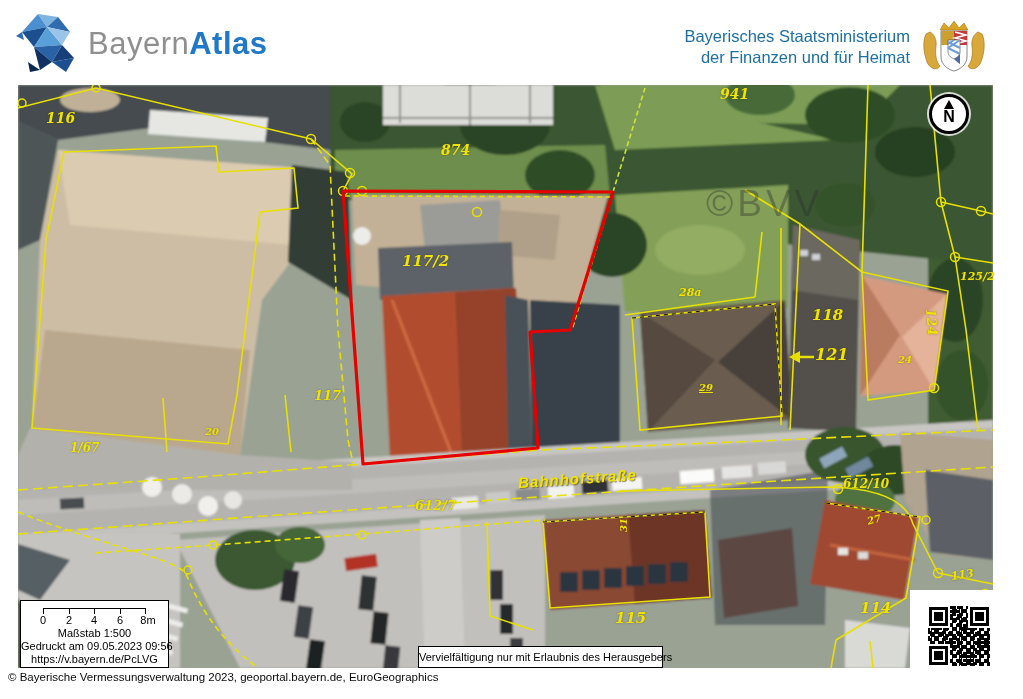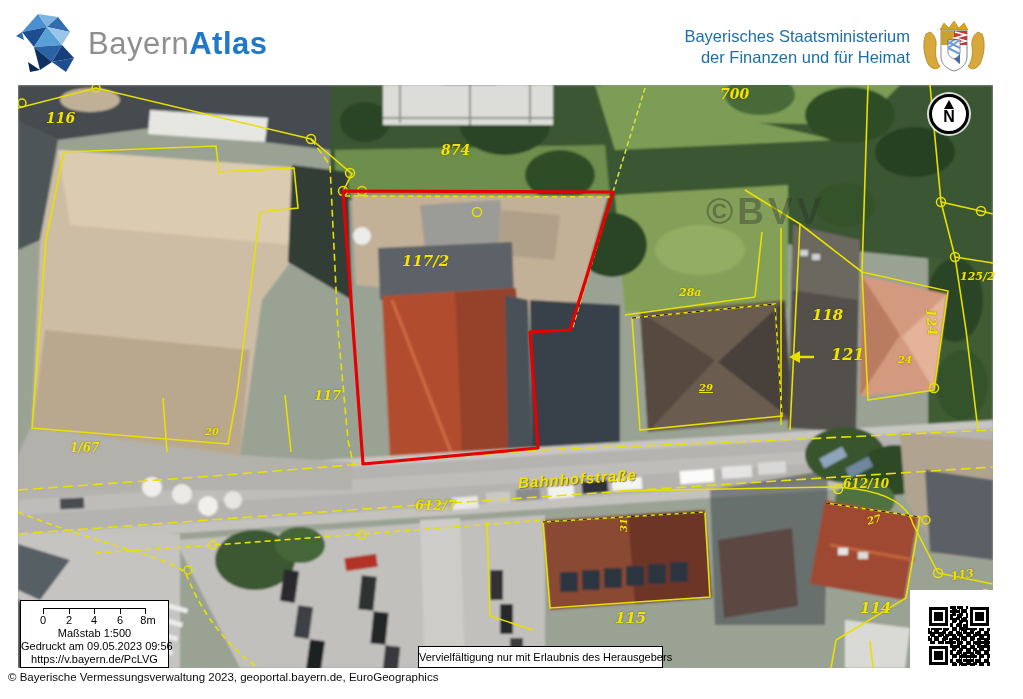--- a/index.html
+++ b/index.html
@@ -17,22 +17,22 @@
   
   #map{position:absolute;left:18px;top:85px;width:975px;height:583px;overflow:hidden;}
   .map-svg{position:absolute;left:0;top:0;}
   #labels-layer{position:absolute;left:0;top:0;width:1023px;height:699px;pointer-events:none;}
   .plabel{position:absolute;color:var(--label,#f0e400);font-family:"DejaVu Serif",serif;
           font-style:italic;font-weight:bold;white-space:nowrap;transform-origin:left top;
           text-shadow:0 0 2px rgba(70,60,0,.55);}
   #street-label{position:absolute;left:518px;top:470px;transform:rotate(-4deg);
           color:#f2e400;font-weight:bold;font-style:italic;font-size:15px;letter-spacing:1px;
           text-shadow:1px 1px 1px rgba(80,60,0,.6);white-space:nowrap;}
-  #watermark{position:absolute;left:706px;top:183px;font-size:37px;font-weight:bold;
-          letter-spacing:4px;color:rgba(45,45,45,.38);white-space:nowrap;margin-top:8px;}
+  #watermark{position:absolute;left:706px;top:183px;font-size:37px;font-weight:normal;
+          letter-spacing:4px;color:rgba(45,45,45,.38);white-space:nowrap;}
   
   #north{position:absolute;left:929px;top:94px;width:34px;height:34px;background:#fff;
          border:3px solid #000;border-radius:50%;box-shadow:0 0 0 2px rgba(255,255,255,.8);}
   #north .tri{position:absolute;left:50%;top:3px;transform:translateX(-50%);width:0;height:0;
          border-left:5px solid transparent;border-right:5px solid transparent;border-bottom:9px solid #000;}
   #north .n{position:absolute;left:0;right:0;top:11px;text-align:center;font-weight:bold;font-size:16px;color:#000;}
   
   #scale-box{position:absolute;left:20px;top:600px;width:147px;height:66px;background:#fff;
          border:1.5px solid #000;font-size:11px;color:#000;}
   #ruler{position:absolute;left:22px;top:7px;width:102px;height:5px;border-top:1.5px solid #000;
@@ -317,31 +317,31 @@
 
       <polygon class="red-outline" points="343,191 613,192 570,330 530,332 538,448 363,464" fill="none" stroke-width="3.2" stroke-linejoin="round"></polygon>
     </svg>
   </div>
 
   <div id="labels-layer">
     <div id="street-label">Bahnhofstraße</div>
     <div id="watermark">©BVV</div>
   <div class="plabel" style="left: 46px; top: 110px; font-size: 14px;">116</div>
       <div class="plabel" style="left: 441px; top: 142px; font-size: 14px;">874</div>
-      <div class="plabel" style="left: 720px; top: 86px; font-size: 14px;">700</div>
+      <div class="plabel" style="left: 720px; top: 86px; font-size: 14px;">941</div>
       <div class="plabel" style="left: 402px; top: 252px; font-size: 15px;">117/2</div>
       <div class="plabel" style="left: 314px; top: 388px; font-size: 13px;">117</div>
       <div class="plabel" style="left: 70px; top: 441px; font-size: 12px;">1/67</div>
       <div class="plabel" style="left: 205px; top: 426px; font-size: 10px;">20</div>
       <div class="plabel" style="left: 384px; top: 498px; font-size: 13px; margin-left: 31px;">612/7</div>
       <div class="plabel" style="left: 679px; top: 286px; font-size: 11px;">28a</div>
       <div class="plabel" style="left: 699px; top: 382px; font-size: 10px; text-decoration: underline;">29</div>
       <div class="plabel" style="left: 618px; top: 532px; font-size: 10px; transform: rotate(-90deg);">31</div>
       <div class="plabel" style="left: 812px; top: 306px; font-size: 15px;">118</div>
-      <div class="plabel" style="left: 815px; top: 345px; font-size: 16px; margin-left: 16px;">121</div>
+      <div class="plabel" style="left: 815px; top: 345px; font-size: 16px;">121</div>
       <div class="plabel" style="left: 938px; top: 308px; font-size: 13px; transform: rotate(85deg);">124</div>
       <div class="plabel" style="left: 960px; top: 270px; font-size: 11px; text-align: center;">125/2</div>
       <div class="plabel" style="left: 898px; top: 354px; font-size: 10px;">24</div>
       <div class="plabel" style="left: 843px; top: 477px; font-size: 12px;">612/10</div>
       <div class="plabel" style="left: 866px; top: 516px; font-size: 10px; transform: rotate(-15deg);">27</div>
       <div class="plabel" style="left: 615px; top: 609px; font-size: 15px;">115</div>
       <div class="plabel" style="left: 860px; top: 599px; font-size: 15px;">114</div>
       <div class="plabel" style="left: 950px; top: 570px; font-size: 11px; transform: rotate(-8deg);">113</div>
     </div>
 

